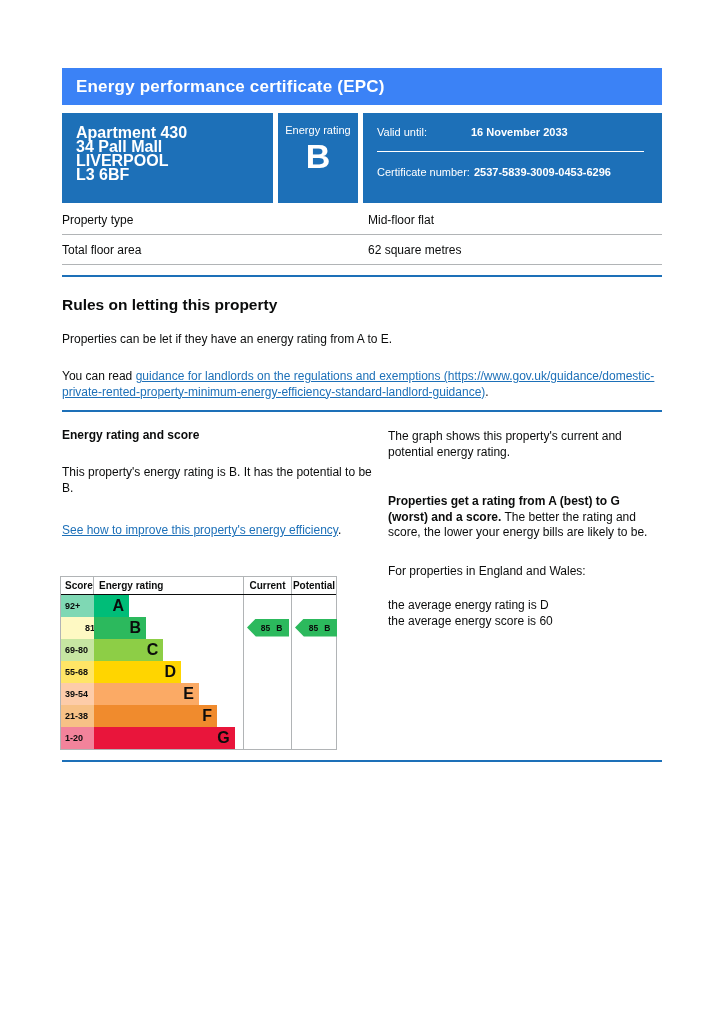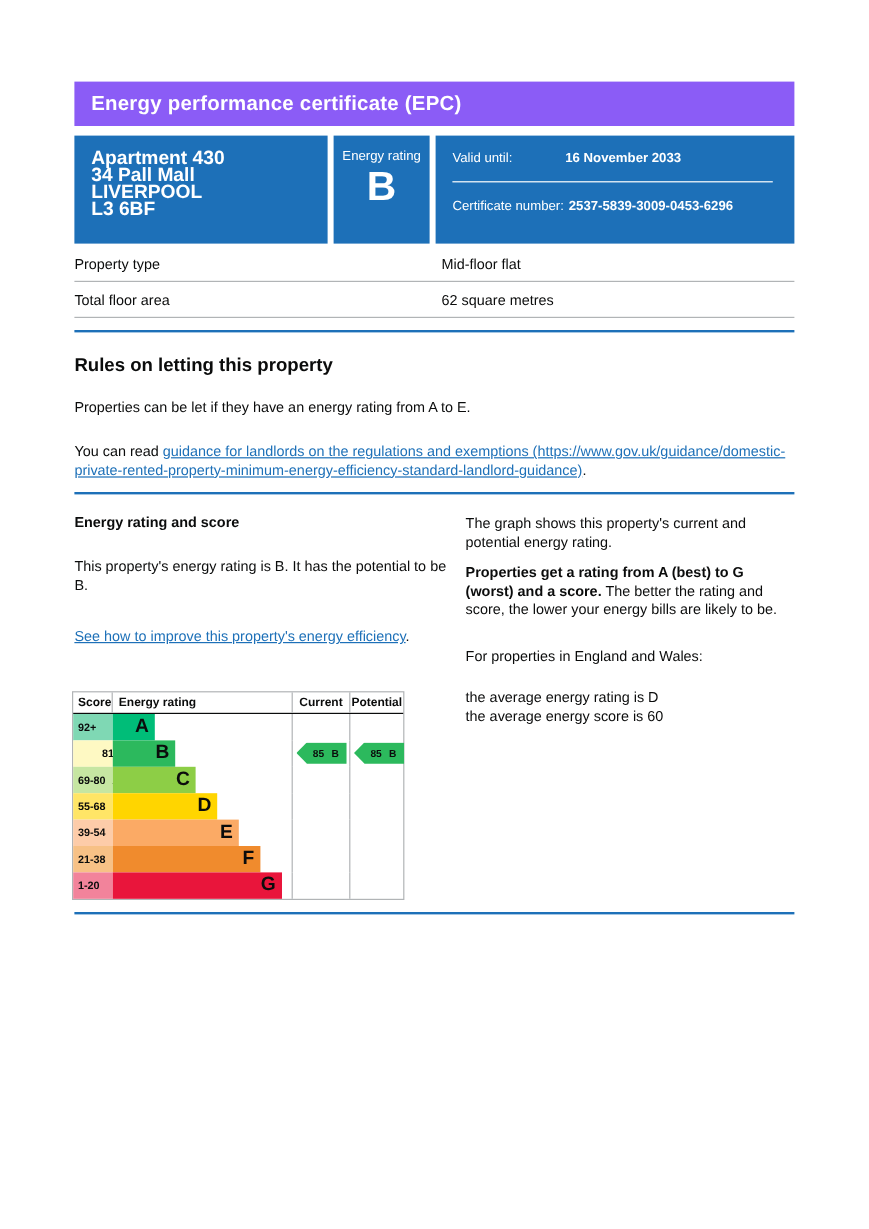--- a/index.html
+++ b/index.html
@@ -8,21 +8,21 @@
     width:724px; height:1024px;
     font-family:"Liberation Sans", sans-serif;
     color:#0b0c0c;
     position:relative;
     overflow:hidden;
   }
   .content { width:600px; margin:68px auto 0 62px; }
 
   
   .title-bar {
-    background:#8b5cf6; color:#fff;
+    background:#3b82f6; color:#fff;
     height:37px; display:flex; align-items:center;
     padding-left:14px;
   }
   .title-bar h1 { font-size:17px; font-weight:bold; letter-spacing:.2px; }
 
   
   .banner { margin-top:8px; height:90px; display:flex; gap:5px; }
   .panel { background:#1d70b8; color:#fff; }
   .panel-address {
     width:211px; padding:13px 10px 0 14px;
@@ -55,21 +55,21 @@
 
   
   .two-col { display:flex; }
   .col-left { width:312px; flex:0 0 auto; }
   .col-right { width:276px; margin-left:14px; }
   .col-left h2 { font-size:12px; margin-top:16px; }
   .col-left .p1 { margin-top:23px; font-size:12px; line-height:15.5px; }
   .col-left .p-link { margin-top:27px; font-size:12px; line-height:15.5px; }
   .col-right p { font-size:12px; line-height:15.5px; }
   .col-right .rp1 { margin-top:17px; }
-  .col-right .rp2 { margin-top:10px; }
+  .col-right .rp2 { margin-top:34px; }
   .col-right .rp3 { margin-top:23px; }
   .col-right .rp4 { margin-top:19px; }
   .bold { font-weight:bold; }
 
   
   .epc-chart { width:277px; border:1px solid #b1b4b6; margin-top:37px; margin-left:-2px; }
   .chart-header { display:flex; height:18px; border-bottom:1px solid #0b0c0c; font-size:10px; font-weight:bold; align-items:center; }
   .h-score { width:33px; padding-left:4px; align-self:stretch; line-height:17px; border-right:1px solid #b1b4b6; }
   .h-rating { width:149px; padding-left:5px; }
   .h-current { width:48px; text-align:center; align-self:stretch; line-height:17px; border-left:1px solid #b1b4b6; }

